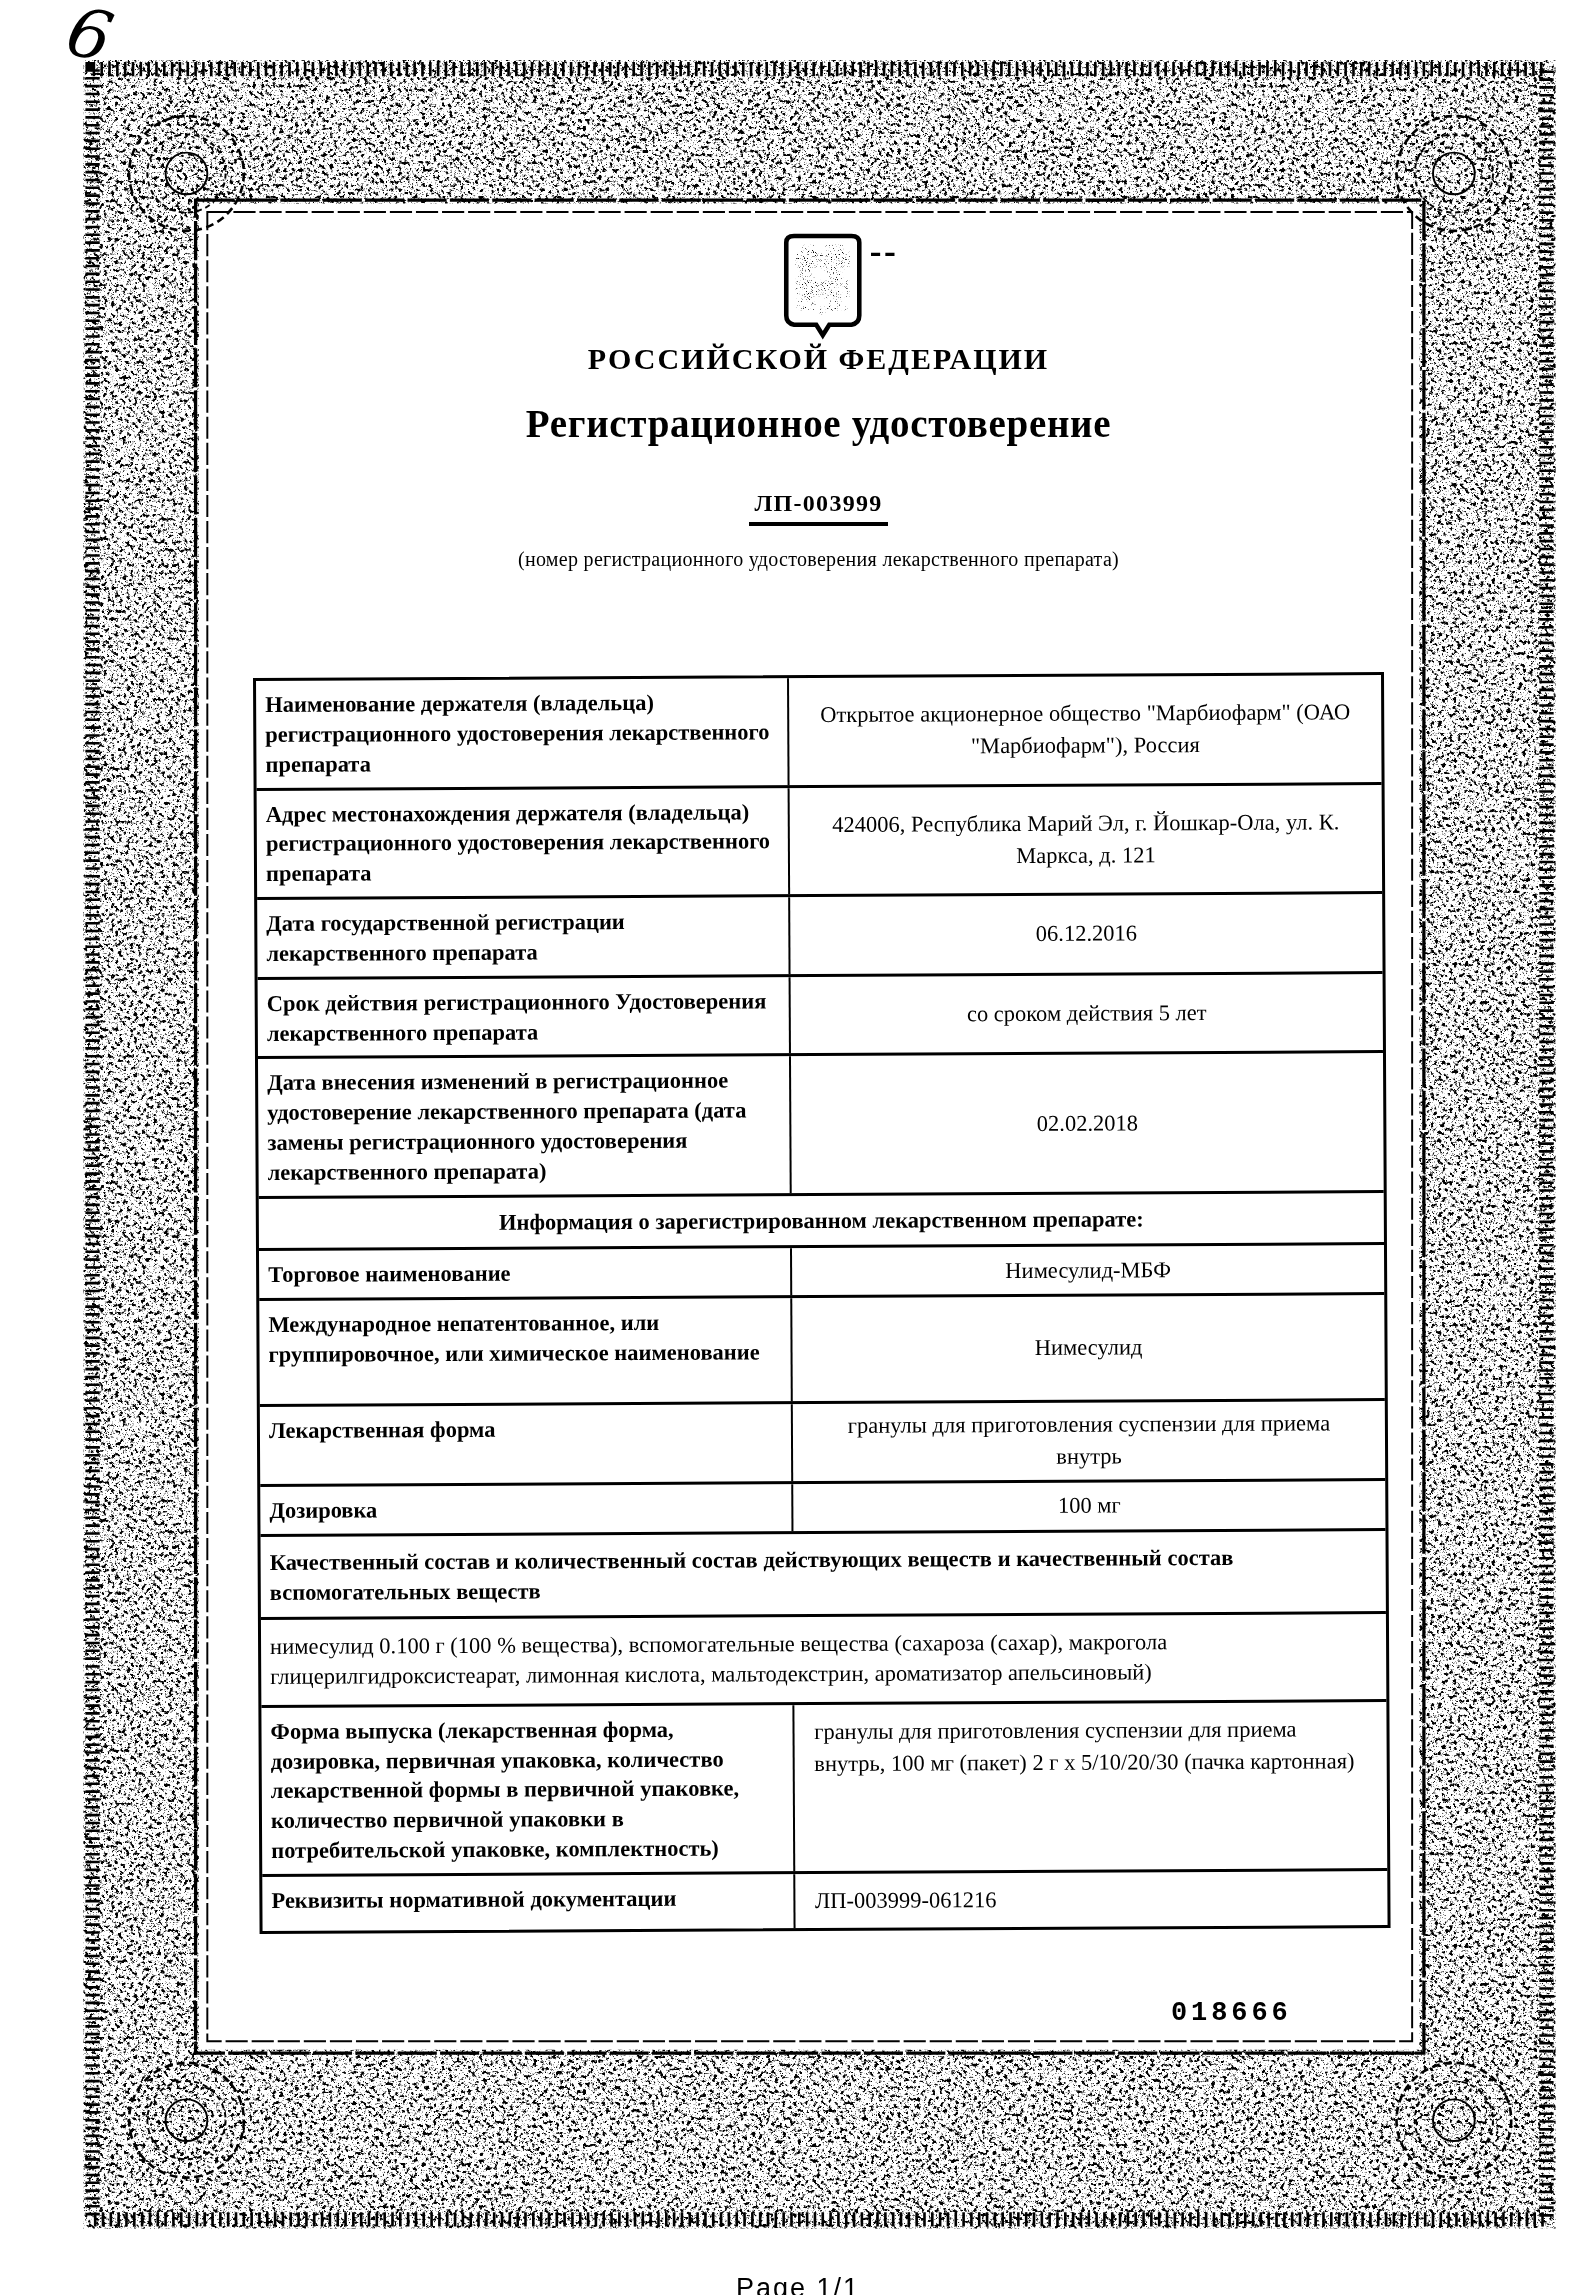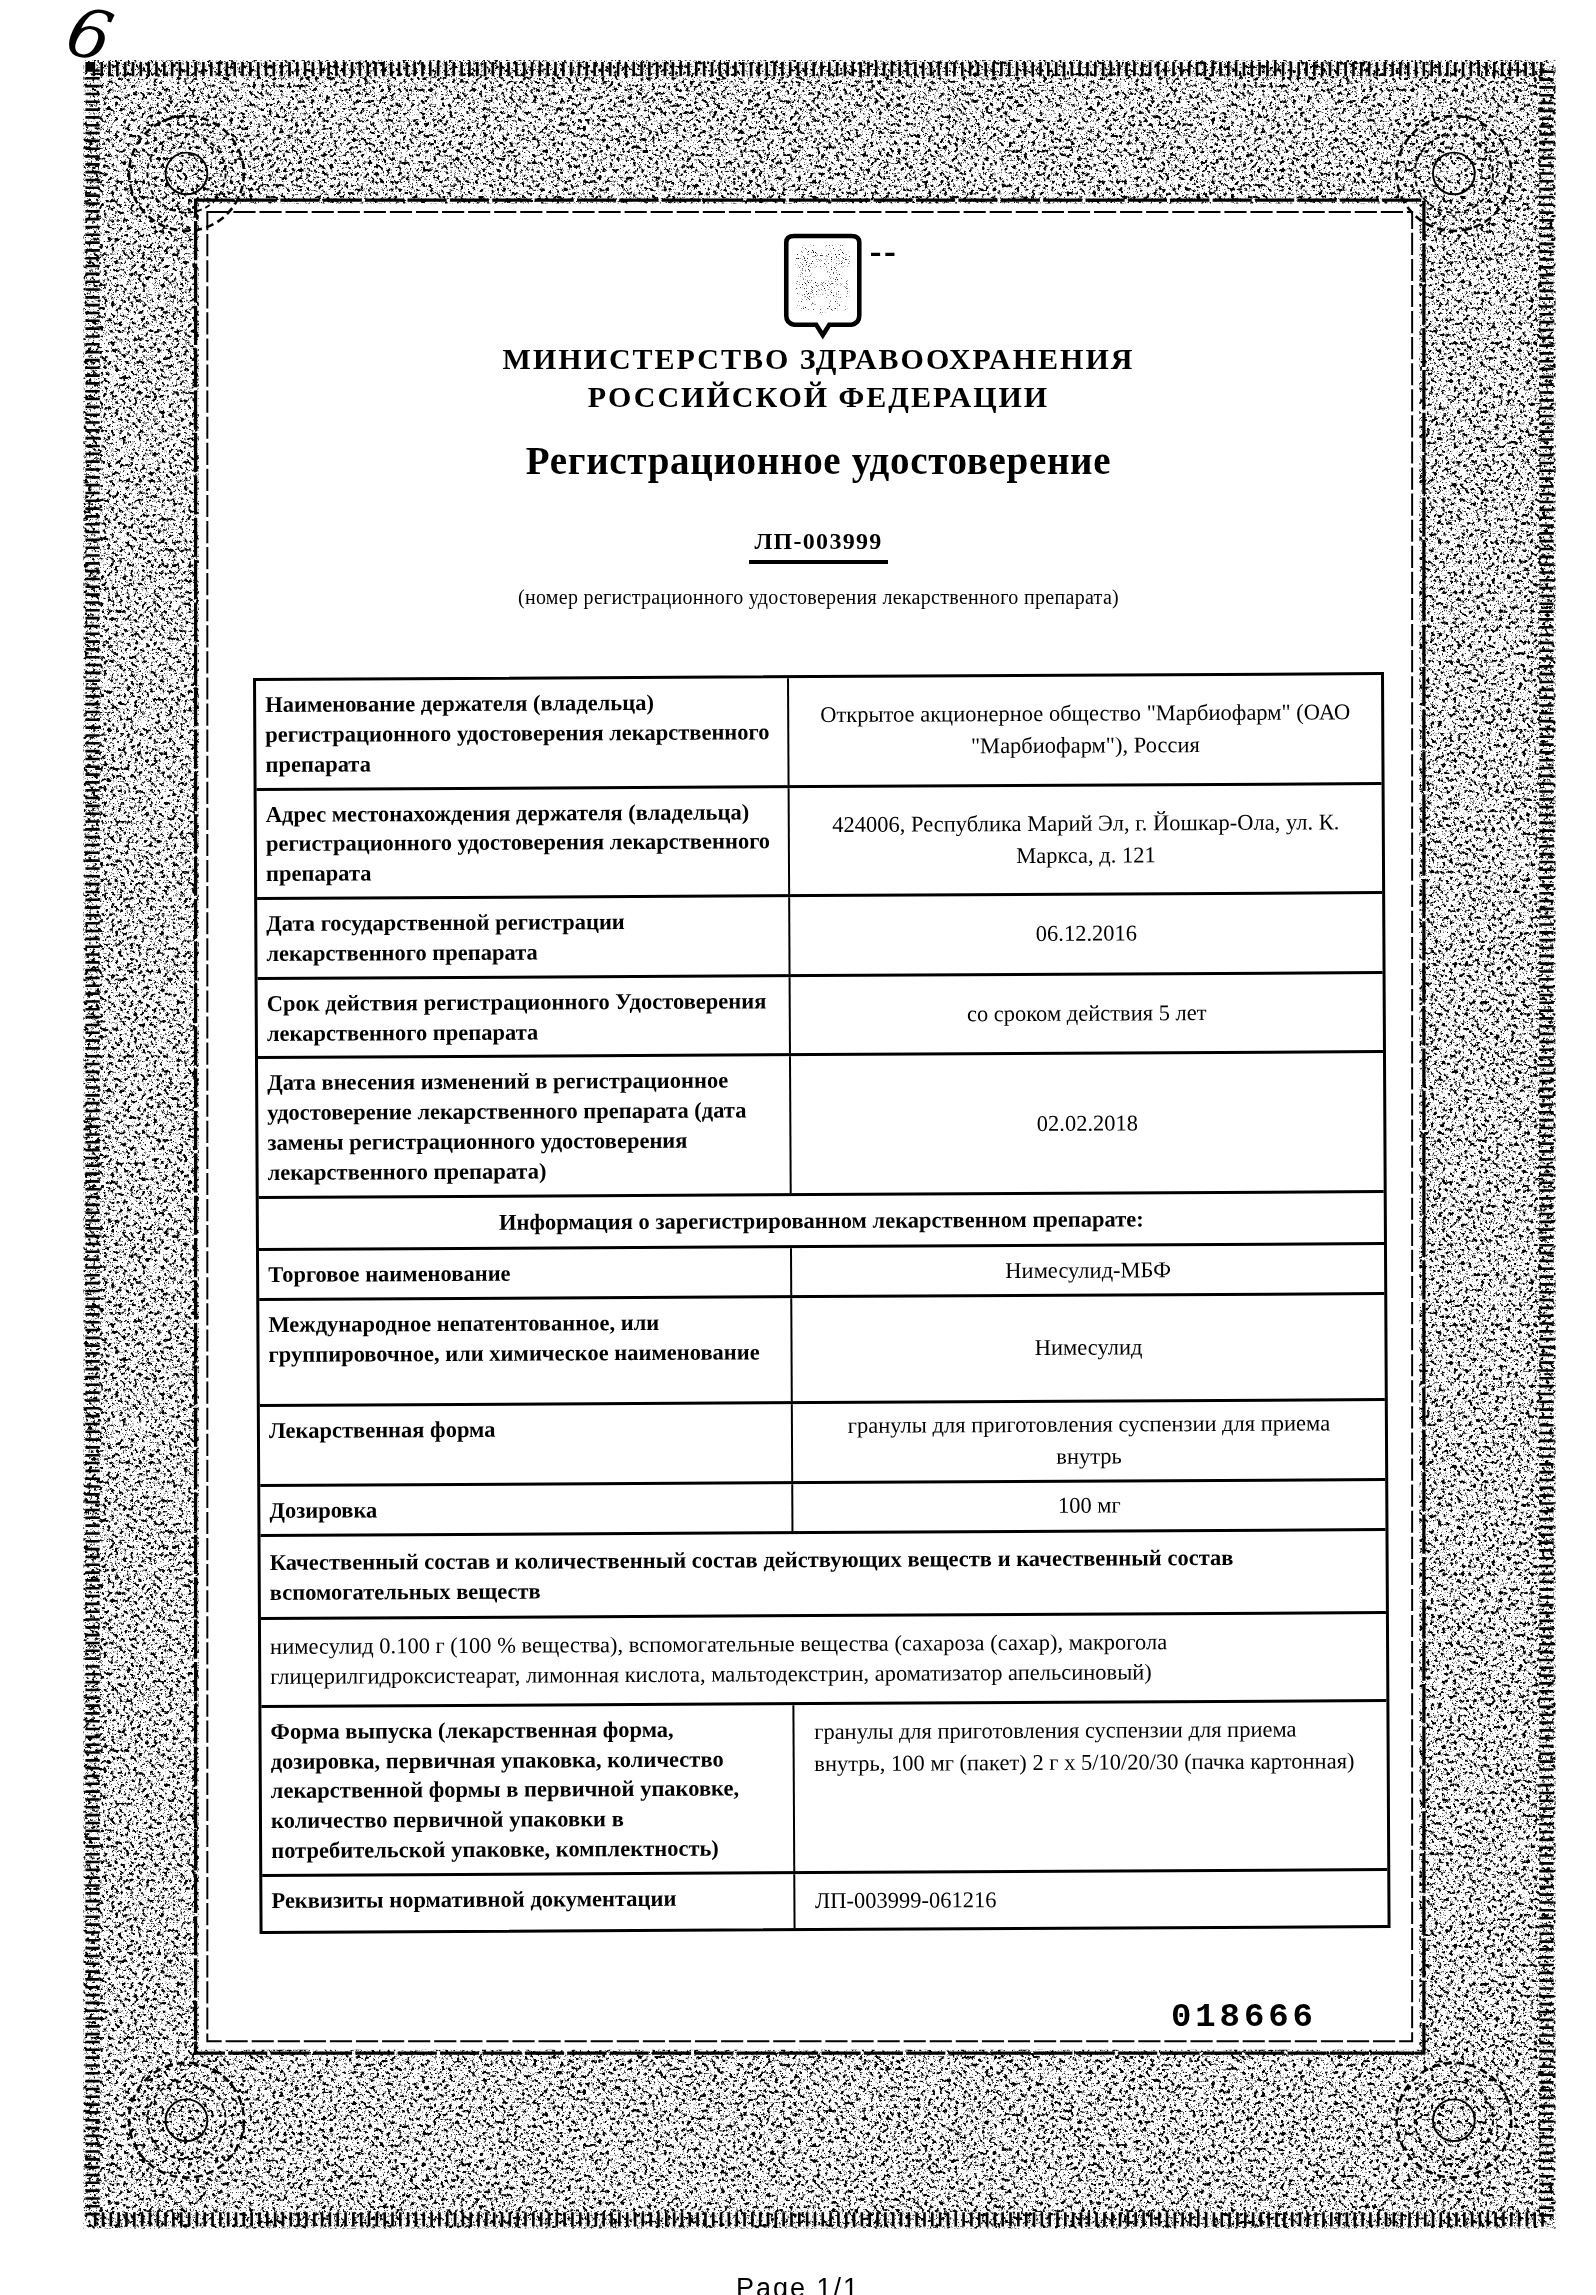--- a/index.html
+++ b/index.html
@@ -41,21 +41,21 @@
   .cell-full{flex:1;box-sizing:border-box;font-size:22.5px;line-height:1.33;padding:9px 13px;}
   .sec-center{text-align:center;font-weight:bold;padding-top:10.4px;}
   .sec-left{text-align:left;font-weight:bold;padding-left:9px;padding-top:11.7px;}
   .sec-text{text-align:left;padding:11.7px 15.7px 13px 9px;font-weight:normal;}
   .val-left{justify-content:flex-start;text-align:left;}
   .val-top{align-items:flex-start;padding-top:11.7px;}
   
   .serial{
     left:1171px;top:1998px;
     font-family:"Liberation Mono","DejaVu Sans Mono",monospace;
-    font-size:34px;font-weight:bold;letter-spacing:3.9px;
+    font-size:27px;font-weight:bold;letter-spacing:3.9px;
   }
   
   .page-footer{
     left:0;width:1596px;top:2273px;text-align:center;
     font-family:"Liberation Sans","DejaVu Sans",sans-serif;
     font-size:27px;letter-spacing:2px;
   }
   svg.frame{left:0;top:0;}
 </style>
 </head>
@@ -116,21 +116,20 @@
   <g transform="translate(1196,356)">
     <path d="M10,16 Q10,6 22,6 L110,6 Q122,6 122,16 L122,128 Q122,140 110,142 L76,142 L66,158 L56,142 L22,142 Q10,140 10,128 Z" fill="#ffffff" stroke="#000" stroke-width="7"></path>
     <path d="M10,16 Q10,6 22,6 L110,6 Q122,6 122,16 L122,128 Q122,140 110,142 L76,142 L66,158 L56,142 L22,142 Q10,140 10,128 Z" transform="translate(17,15) scale(0.74)" fill="#000" filter="url(#grainB)"></path>
     <line x1="140" y1="34" x2="176" y2="34" stroke="#000" stroke-width="5" stroke-dasharray="14 8"></line>
   </g>
 </svg>
 
 <div class="abs hand-num">6</div>
 
 <div class="abs content-head">
-  <div class="ministry">МИНИСТЕРСТВО ЗДРАВООХРАНЕНИЯ</div>
   <div class="ministry">РОССИЙСКОЙ ФЕДЕРАЦИИ</div>
   <div class="doc-title">
     <div>Регистрационное удостоверение</div>
   </div>
   <div>
     <span class="cert-num">ЛП-003999</span>
   </div>
   <div class="cert-caption">(номер регистрационного удостоверения лекарственного препарата)</div>
 </div>
 

